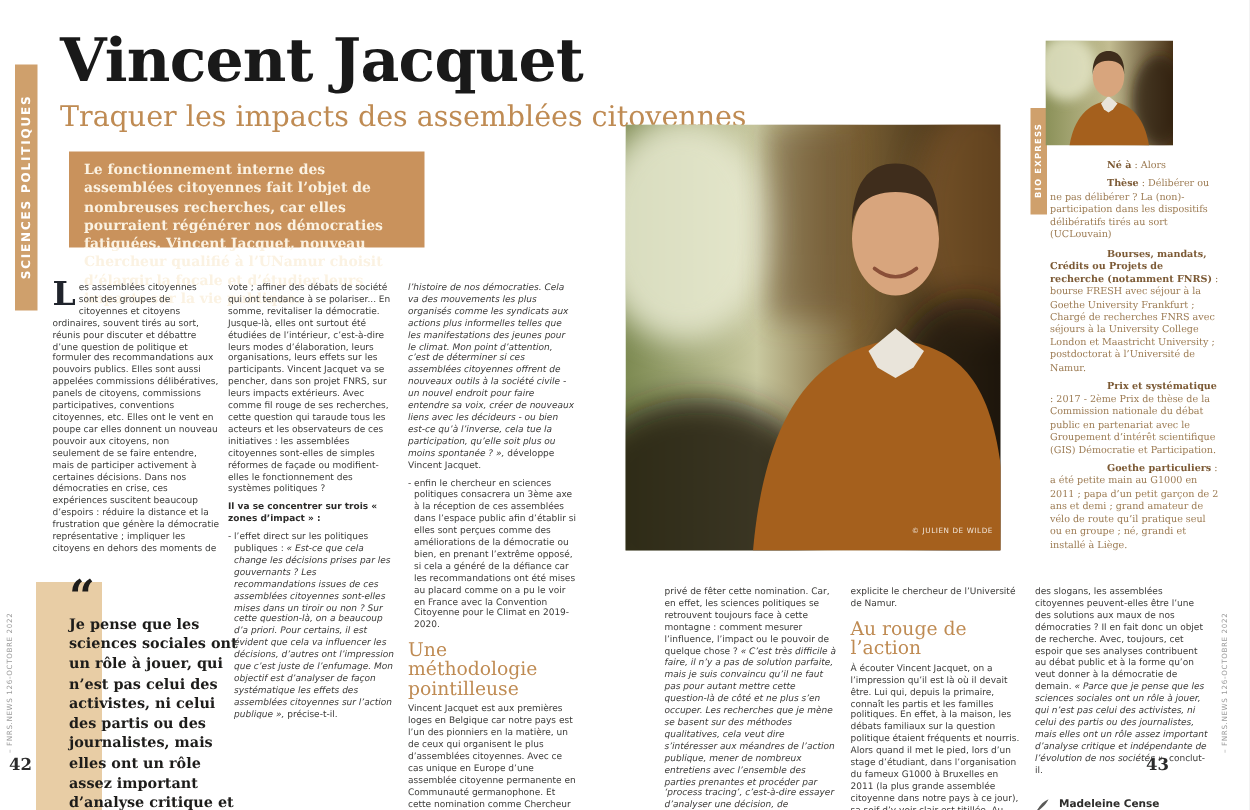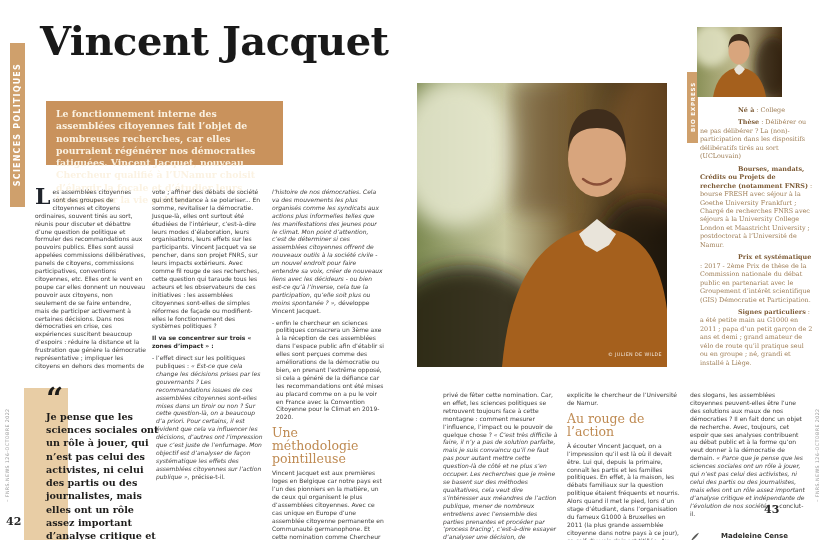--- a/index.html
+++ b/index.html
@@ -48,38 +48,39 @@
   .bio-band{left:687px;top:72px;width:11px;height:71px;background:var(--band);
             display:flex;align-items:center;justify-content:center;}
   .bio-band span{font-size:5.6px;font-weight:bold;color:#fff;letter-spacing:.8px;white-space:nowrap;}
   .bio-photo{left:697px;top:27px;width:85px;height:70px;}
   .bio-photo svg{display:block;width:100%;height:100%;}
   .bio{left:700px;top:106px;width:113px;font-family:"DejaVu Serif",serif;font-size:6.4px;
        line-height:1.32;color:var(--bio-text);}
   .bio p{margin:0 0 4px 0;}
   .bio b{color:var(--bio-label);padding-left:38px;}
   
-  .author{display:flex;align-items:center;gap:21px;margin-top:14px;}
+  .author{display:flex;align-items:center;gap:6px;margin-top:14px;}
   .author .name{font-weight:bold;font-size:7px;color:#2e2d2b;}
 </style>
 </head>
 <body>
 
 <div class="spread">
 
   <div class="abs rail-band">
     <span class="vtext">SCIENCES POLITIQUES</span>
   </div>
   <div class="abs vtext foot-vtext" style="left:5px;top:380px;height:122px;">– FNRS.NEWS 126-OCTOBRE 2022</div>
-  <div class="abs pagenum" style="left:6px;top:515px;">42</div>
+  <div class="abs pagenum" style="left:6px;top:503px;">42</div>
 
   <div class="abs vtext foot-vtext" style="left:815px;top:380px;height:122px;">– FNRS.NEWS 126-OCTOBRE 2022</div>
   <div class="abs pagenum" style="left:764px;top:503px;">43</div>
 
   <h1 class="abs title" style="margin:0;text-align:center;">Vincent Jacquet</h1>
+  <div class="abs subtitle">Traquer les impacts des assemblées citoyennes</div>
   <div class="abs intro">Le fonctionnement interne des assemblées citoyennes fait l’objet de nombreuses recherches, car elles pourraient régénérer nos démocraties fatiguées. Vincent Jacquet, nouveau Chercheur qualifié à l’UNamur choisit d’élargir la focale et d’étudier leurs impacts sur la vie publique.</div>
 
   <figure class="abs photo" style="margin:0;">
     <svg viewBox="0 0 250 284" preserveAspectRatio="none">
       <defs>
         <linearGradient id="pbg" x1="0" y1="0" x2="1" y2="0">
           <stop offset="0" stop-color="#7d8a52"></stop>
           <stop offset="0.35" stop-color="#c9c9a0"></stop>
           <stop offset="0.62" stop-color="#7a6034"></stop>
           <stop offset="1" stop-color="#241709"></stop>
@@ -166,20 +167,20 @@
       <rect width="85" height="70" fill="url(#bbg)"></rect>
       <ellipse cx="14" cy="18" rx="20" ry="22" fill="#e7e8cb" opacity="0.8" filter="url(#blur2)"></ellipse>
       <ellipse cx="76" cy="40" rx="18" ry="30" fill="#2a1b0c" opacity="0.7" filter="url(#blur2)"></ellipse>
       <path d="M16,70 C19,52 28,42 42,40 C58,42 66,52 69,70 Z" fill="#a5601d"></path>
       <path d="M37,42 L42,37 L48,42 L45,46 L42,48 L39,46 Z" fill="#e9e4da"></path>
       <ellipse cx="42" cy="24" rx="10.5" ry="13.5" fill="#d8a57d"></ellipse>
       <path d="M31.5,23 C31,11 36,7 42,7 C48,7 53,11 52.5,23 C52.5,17 49,13.5 42,13.5 C35,13.5 31.5,17 31.5,23 Z" fill="#3f2d1c"></path>
     </svg>
   </figure>
   <div class="abs bio">
-    <p><b>Né à</b><span> : College</span></p>
+    <p><b>Né à</b><span> : Alors</span></p>
     <p><b>Thèse</b><span> : Délibérer ou ne pas délibérer ? La (non)-participation dans les dispositifs délibératifs tirés au sort (UCLouvain)</span></p>
     <p><b>Bourses, mandats, Crédits ou Projets de recherche (notamment FNRS)</b><span> : bourse FRESH avec séjour à la Goethe University Frankfurt ; Chargé de recherches FNRS avec séjours à la University College London et Maastricht University ; postdoctorat à l’Université de Namur.</span></p>
     <p><b>Prix et systématique</b><span> : 2017 - 2ème Prix de thèse de la Commission nationale du débat public en partenariat avec le Groupement d’intérêt scientifique (GIS) Démocratie et Participation.</span></p>
-    <p><b>Signes particuliers</b><span> : a été petite main au G1000 en 2011 ; papa d’un petit garçon de 2 ans et demi ; grand amateur de vélo de route qu’il pratique seul ou en groupe ; né, grandi et installé à Liège.</span></p>
+    <p><b>Goethe particuliers</b><span> : a été petite main au G1000 en 2011 ; papa d’un petit garçon de 2 ans et demi ; grand amateur de vélo de route qu’il pratique seul ou en groupe ; né, grandi et installé à Liège.</span></p>
   </div>
 
 </div>
 
 </body></html>

